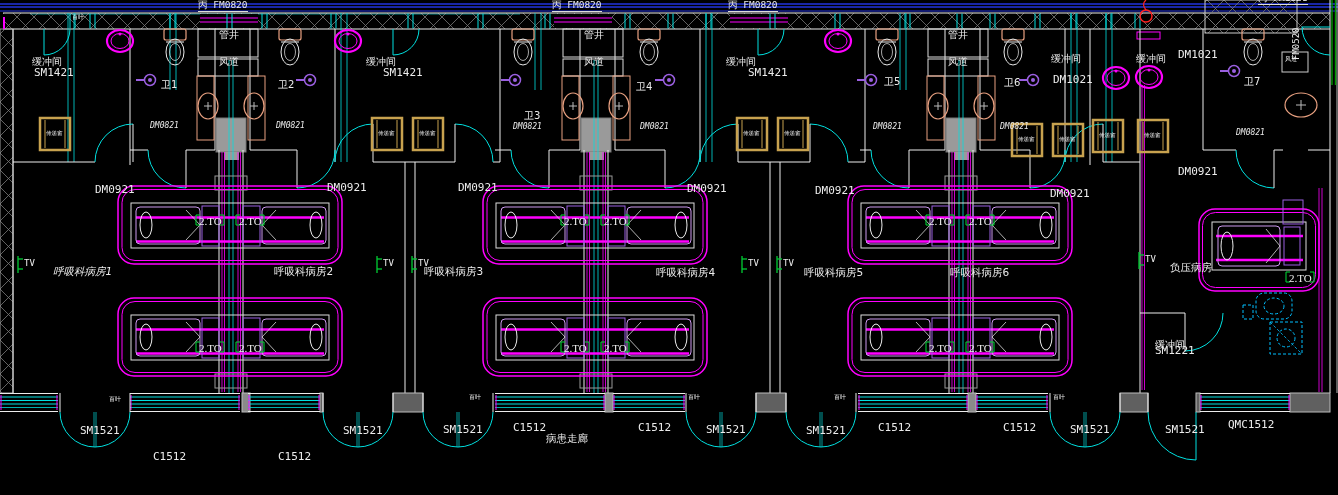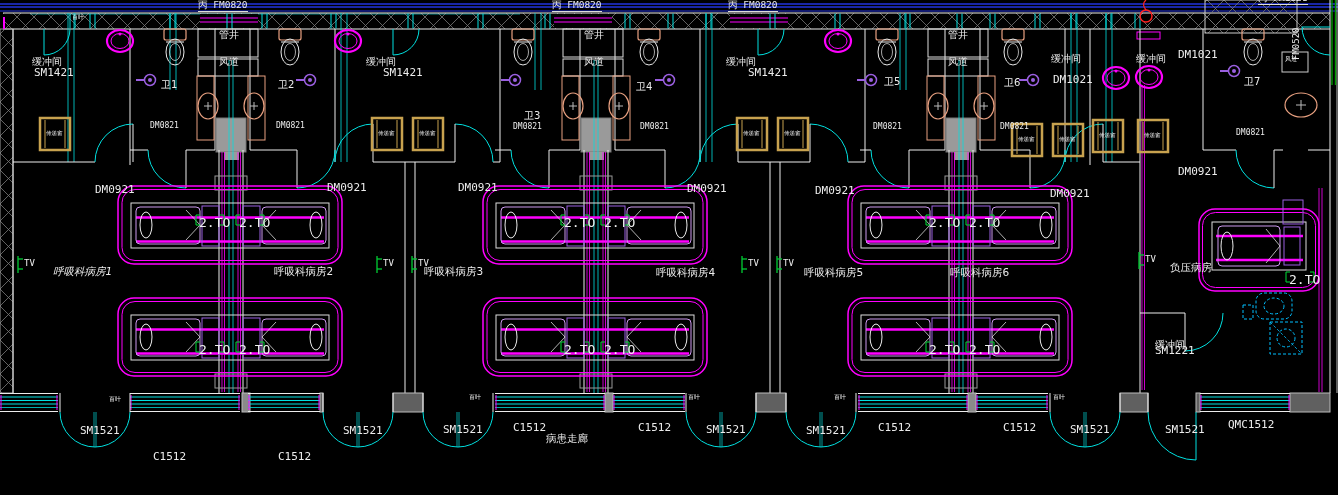--- a/index.html
+++ b/index.html
@@ -4,27 +4,27 @@
 <style>
   html,body{margin:0;padding:0;background:#000;}
   #canvas{position:relative;width:1338px;height:495px;background:#000;overflow:hidden;
           font-family:"DejaVu Sans",sans-serif;}
   #plan-svg{position:absolute;left:0;top:0;}
   #labels{position:absolute;left:0;top:0;width:100%;height:100%;pointer-events:none;}
   .lb{position:absolute;color:#ececec;white-space:nowrap;line-height:1;
       font-family:"DejaVu Sans Mono","DejaVu Sans",monospace;}
   .k-c{font-size:11px;margin-top:45px;}
   .k-u{font-size:9.5px;border-bottom:1px solid #dcdcdc;padding-bottom:1px;}
-  .k-s{font-size:8px;}
+  .k-s{font-size:8px;font-style:italic;}
   .k-z{font-size:10px;font-family:"DejaVu Sans",sans-serif;}
   .k-b{font-size:10.5px;font-family:"DejaVu Sans",sans-serif;}
   .k-t{font-size:6px;}
   .k-r{font-size:9px;transform:rotate(-90deg);transform-origin:0 0;}
   .k-tv{font-size:9px;}
-  .k-gas{font-size:13px;color:#f0f0f0;}
+  .k-gas{font-size:11px;color:#f0f0f0;font-family:Liberation Serif, serif;}
   .k-tw{font-size:5.5px;color:#e8e8e8;}
 </style>
 </head>
 <body>
 
 <div id="canvas">
   <svg id="plan-svg" width="1338" height="495">
     <defs>
       <pattern id="hx" width="17" height="17" patternUnits="userSpaceOnUse">
         <path d="M0,0 L17,17 M17,0 L0,17" stroke="#7a7a7a" stroke-width="0.8" fill="none"></path>

